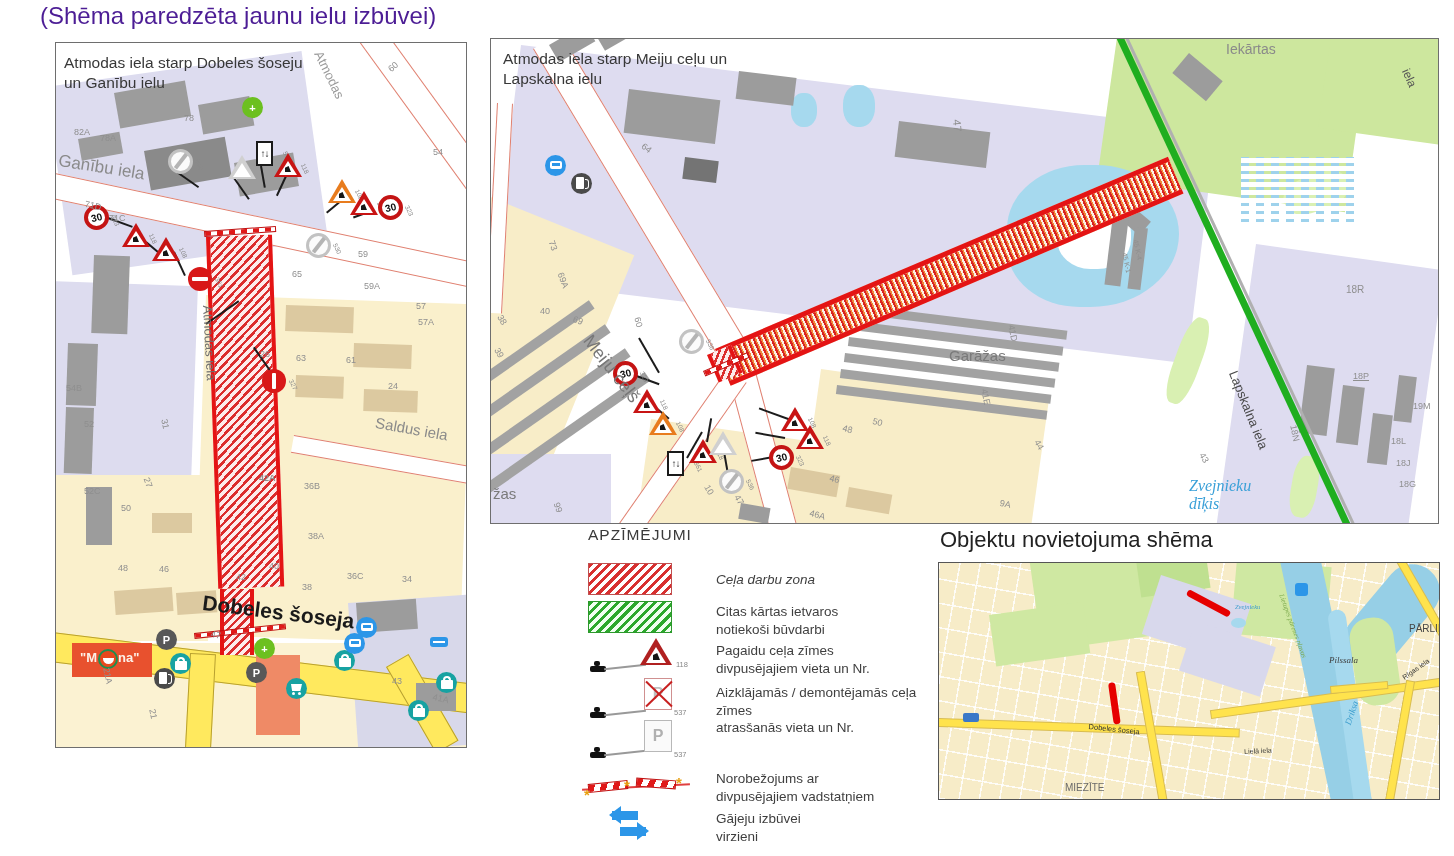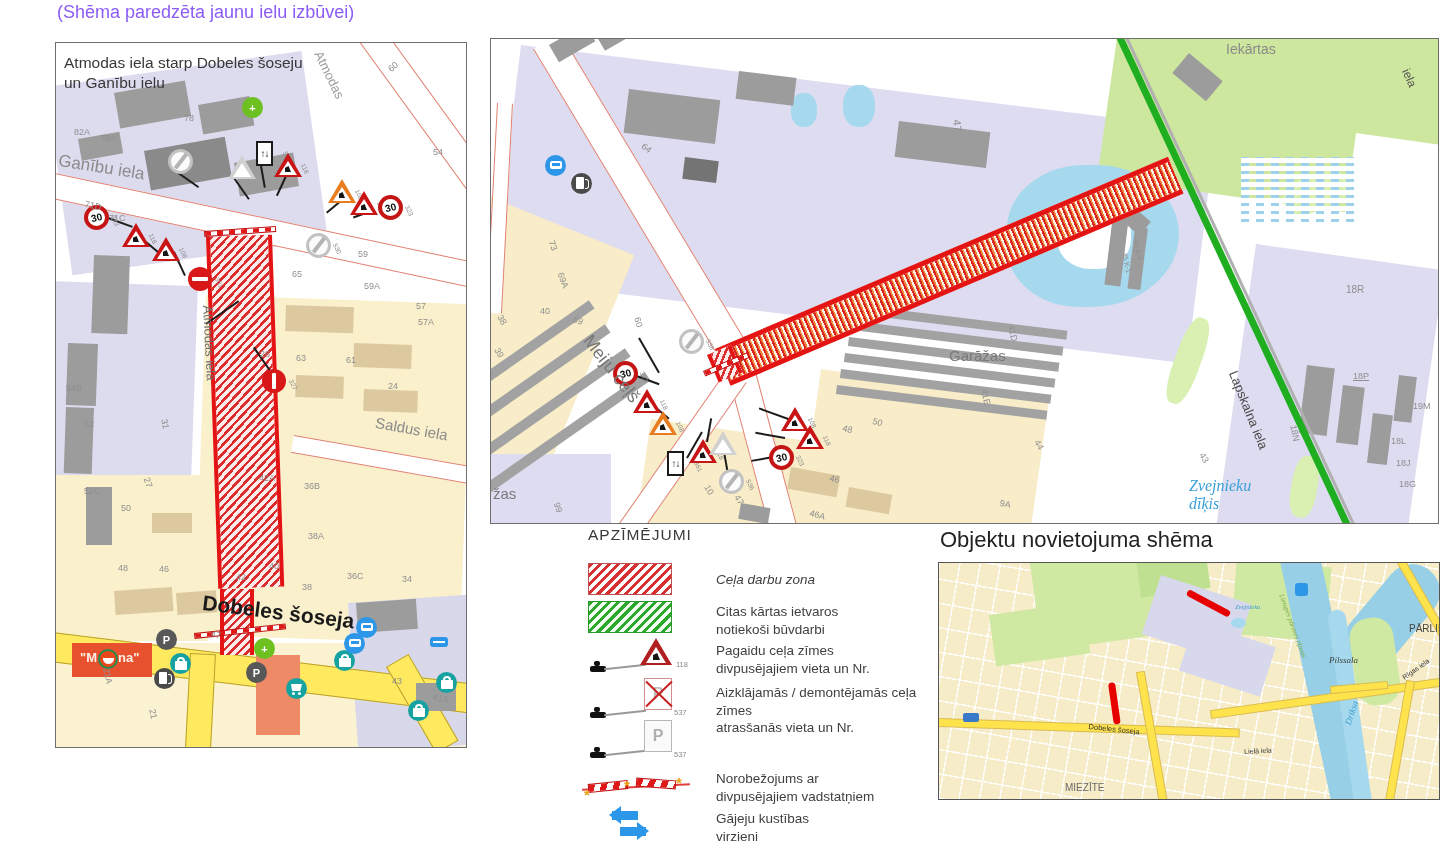--- a/index.html
+++ b/index.html
@@ -1,17 +1,17 @@
 <!DOCTYPE html>
 <html><head>
 <meta charset="utf-8">
 <style>
   html,body{margin:0;padding:0;background:#fff;font-family:"Liberation Sans",sans-serif;}
   body{position:relative;width:1454px;height:856px;overflow:hidden;}
-  .hdr{position:absolute;font-size:18px;color:#8b5cf6;z-index:10;margin-left:17px;}
+  .hdr{position:absolute;font-size:24px;color:#4c1d95;z-index:10;}
   .panel{position:absolute;border:1px solid #6e6e6e;overflow:hidden;background:#fff;}
   .mtitle{position:absolute;z-index:9;font-size:15.5px;color:#383838;line-height:1.3;white-space:pre-line;}
   .ovtitle{position:absolute;font-size:22px;color:#222;z-index:10;}
   .layer{position:absolute;left:0;top:0;width:100%;height:100%;}
   .shp{position:absolute;transform-origin:left top;}
   .zn{z-index:1;}
   .bd{z-index:3;background:#9c9c9c;}
   .road,.roadh{background:#fff;z-index:2;}
   .road{border-left:1px solid #e08070;border-right:1px solid #e08070;}
   .roadh{border-top:1px solid #e08070;border-bottom:1px solid #e08070;}
@@ -175,21 +175,21 @@
       <span class="mlabel" style="left: 204px; top: 306px; font-size: 9px;">26</span>
       <span class="mlabel" style="left: 240px; top: 310px; font-size: 9px;">63</span>
       <span class="mlabel" style="left: 290px; top: 312px; font-size: 9px;">61</span>
       <span class="mlabel" style="left: 332px; top: 338px; font-size: 9px;">24</span>
       <span class="mlabel" style="left: 113px; top: 375px; font-size: 9px; transform: rotate(78deg);">31</span>
       <span class="mlabel" style="left: 95px; top: 433px; font-size: 9px; transform: rotate(70deg);">27</span>
       <span class="mlabel" style="left: 10px; top: 300px; font-size: 9px; margin-top: 40px;">54B</span>
       <span class="mlabel" style="left: 28px; top: 376px; font-size: 9px;">52</span>
       <span class="mlabel" style="left: 28px; top: 443px; font-size: 9px;">52C</span>
       <span class="mlabel" style="left: 65px; top: 460px; font-size: 9px;">50</span>
-      <span class="mlabel" style="left: 203px; top: 430px; font-size: 9px;">42A</span>
+      <span class="mlabel" style="left: 203px; top: 430px; font-size: 9px; font-weight: bold;">42A</span>
       <span class="mlabel" style="left: 248px; top: 438px; font-size: 9px;">36B</span>
       <span class="mlabel" style="left: 252px; top: 488px; font-size: 9px;">38A</span>
       <span class="mlabel" style="left: 62px; top: 520px; font-size: 9px;">48</span>
       <span class="mlabel" style="left: 103px; top: 521px; font-size: 9px;">46</span>
       <span class="mlabel" style="left: 180px; top: 529px; font-size: 9px;">42</span>
       <span class="mlabel" style="left: 213px; top: 518px; font-size: 9px;">40</span>
       <span class="mlabel" style="left: 246px; top: 539px; font-size: 9px;">38</span>
       <span class="mlabel" style="left: 291px; top: 528px; font-size: 9px;">36C</span>
       <span class="mlabel" style="left: 346px; top: 531px; font-size: 9px;">34</span>
       <span class="mlabel" style="left: 156px; top: 586px; font-size: 9px; transform: rotate(12deg);">47</span>
@@ -390,20 +390,22 @@
       <span class="snum" style="left: 331px; top: 398px;">118</span>
       <div class="sign sg-s30" style="left: 278px; top: 406px;">
         <span class="sv">30</span>
       </div>
       <span class="snum" style="left: 304px; top: 418px;">323</span>
     </div>
   <div class="layer">
       <div class="poi poi-bus" style="left: 54px; top: 116px;"></div>
       <div class="poi poi-fuel" style="left: 80px; top: 134px;"></div>
     </div>
+  <div class="mtitle" style="left:12px;top:10px;">Atmodas iela starp Meiju ceļu un
+Lapskalna ielu</div>
 </div>
 
 <div class="ovtitle" style="left:940px;top:527px;">Objektu novietojuma shēma</div>
 
 <div id="mapO" class="panel" style="left:938px;top:562px;width:500px;height:236px;background:#f7ecc8;border-color:#555;">
   <div class="layer" id="shapesO">
       <div class="shp ovgrid" style="left: 0px; top: 0px; width: 500px; height: 236px;"></div>
       <div class="shp zn" style="left: 90px; top: -6px; width: 170px; height: 95px; transform: rotate(-8deg); background: rgb(207, 232, 162); z-index: 2;"></div>
       <div class="shp zn" style="left: 50px; top: 52px; width: 95px; height: 52px; transform: rotate(-8deg); background: rgb(207, 232, 162); z-index: 2;"></div>
       <div class="shp zn" style="left: 196px; top: -10px; width: 70px; height: 45px; transform: rotate(-8deg); background: rgb(191, 224, 144); z-index: 2;"></div>
@@ -484,16 +486,16 @@
         <b style="left:-4px;top:12px;">*</b>
       </span>
     <div class="ltext">Norobežojums ar
 divpusējajiem vadstatņiem</div>
   </div>
   <div class="lrow" style="top:284px;">
     <span class="arrowbox">
         <span class="la l"></span>
         <span class="la r"></span>
       </span>
-    <div class="ltext">Gājeju kustības
+    <div class="ltext">Gājeju izbūvei
 virzieni</div>
   </div>
 </div>
 
 </body></html>

